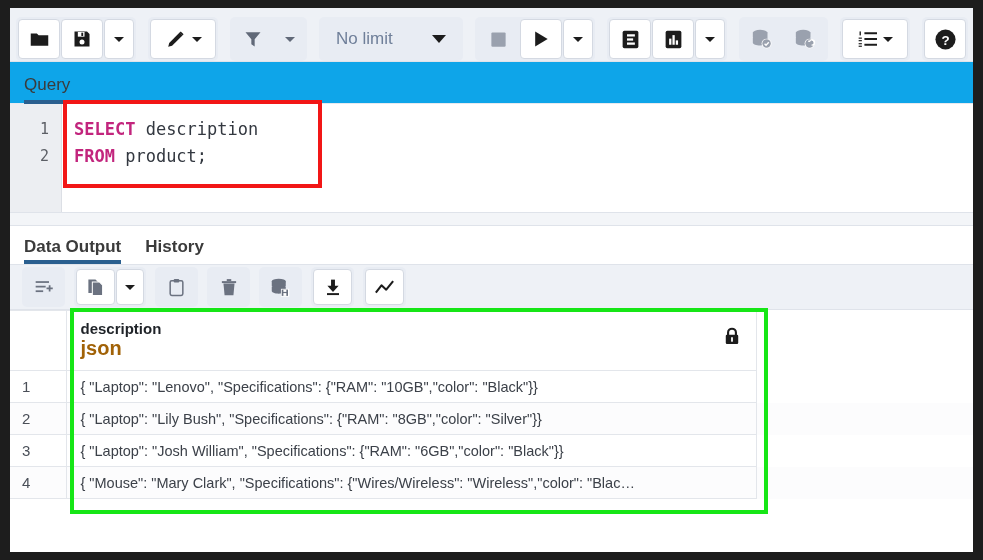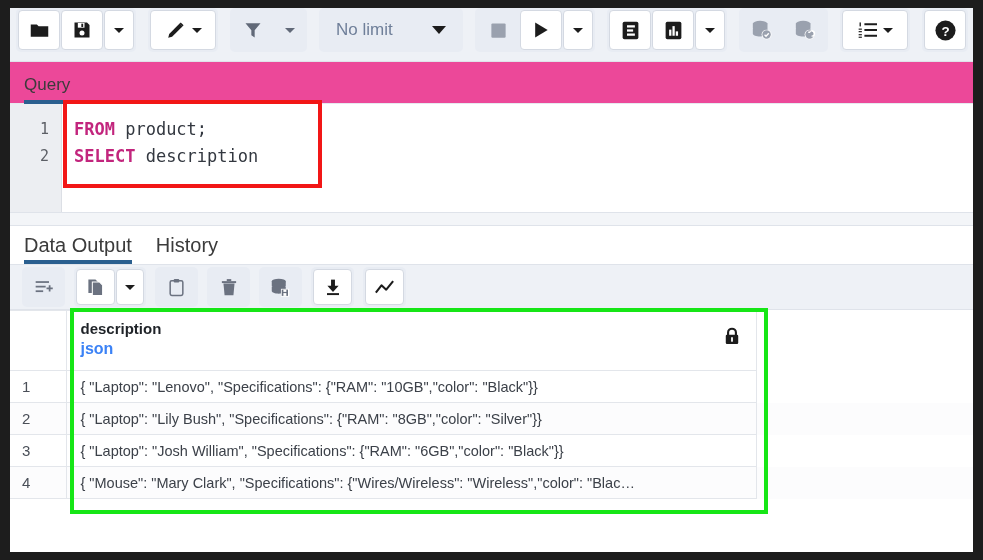--- a/index.html
+++ b/index.html
@@ -21,21 +21,21 @@
     background: #ffffff;
     overflow: hidden;
   }
 
   
   .toolbar {
     height: 54px;
     background: #eef1f6;
     border-bottom: 1px solid #dfe3ea;
     display: flex;
-    align-items: flex-start;
+    align-items: flex-end;
     padding: 0 6px;
     gap: 12px;
   }
   .tb-group {
     display: flex;
     align-items: center;
     background: #e8ecf3;
     border-radius: 5px;
     padding: 2px;
     gap: 1px;
@@ -75,21 +75,21 @@
   .caret-lg {
     width: 0; height: 0;
     border-left: 7px solid transparent;
     border-right: 7px solid transparent;
     border-top: 8px solid #1c1c1c;
   }
 
   
   .tabbar {
     height: 42px;
-    background: #ec4899;
+    background: #0ea5e9;
     display: flex;
     align-items: flex-end;
     padding-left: 14px;
     gap: 22px;
     border-bottom: 1px solid #e6e9ef;
   }
   .tab {
     font-size: 17px;
     color: #3b3b3b;
     padding-bottom: 8px;
@@ -153,21 +153,21 @@
     border-bottom: 1px solid #dfe3ea;
   }
   .outtabs {
     height: 38px;
     background: #ffffff;
     display: flex;
     align-items: flex-end;
     padding-left: 14px;
     gap: 24px;
   }
-  .outtabs .tab { font-size: 20px; padding-bottom: 7px; }
+  .outtabs .tab { font-size: 17px; padding-bottom: 7px; font-weight: bold; }
   .outtabs .tab.active::after { bottom: 0; height: 4px; background: #2a5f8f; }
 
   .subtoolbar {
     height: 46px;
     background: #eef1f6;
     border-top: 1px solid #dfe3ea;
     border-bottom: 1px solid #dfe3ea;
     display: flex;
     align-items: center;
     padding-left: 12px;
@@ -232,22 +232,22 @@
     vertical-align: top;
     width: 690px;
   }
   .colname {
     font-size: 15px;
     font-weight: bold;
     color: #1f2328;
     line-height: 20px;
   }
   .coltype {
-    font-size: 16px;
-    color: #3b82f6;
+    font-size: 20px;
+    color: #a16207;
     line-height: 19px;
   }
   .lock {
     position: absolute;
     right: 16px;
     top: 16px;
   }
   .cell {
     padding: 7px 10px 7px 14px;
     font-size: 14.5px;
@@ -422,24 +422,24 @@
     <div class="tab active">Query</div>
   </div>
 
   <div class="editor-wrap">
     <div class="gutter">
       <div>1</div>
       <div>2</div>
     </div>
     <div class="code">
       <div>
+        <span class="kw">SELECT</span><span class="ident"> description</span>
+      </div>
+      <div>
         <span class="kw">FROM</span><span class="ident"> product;</span>
-      </div>
-      <div>
-        <span class="kw">SELECT</span><span class="ident"> description</span>
       </div>
     </div>
     <div class="red-box"></div>
   </div>
 
   <div class="output-sep"></div>
 
   <div class="outtabs">
     <div class="tab active">Data Output</div>
     <div class="tab">History</div>

